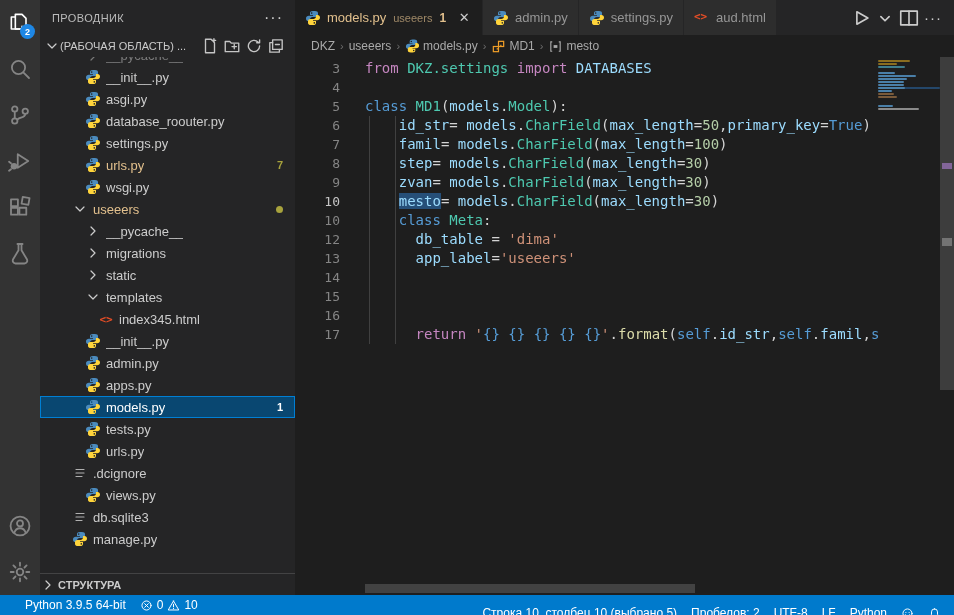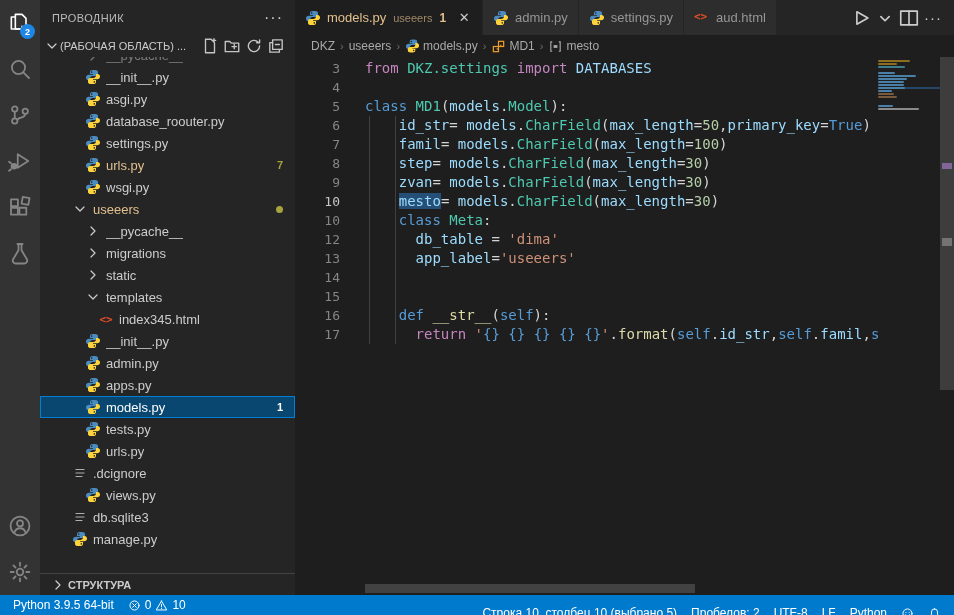--- a/index.html
+++ b/index.html
@@ -43,21 +43,21 @@
   .trow .tbadge { margin-left:auto; margin-right:12px; font-size:11px; font-weight:bold;
                   color:var(--badge_gold); }
   .trow.selected .tbadge { color:#ffffff; }
   .trow .dot { margin-left:auto; margin-right:12px; width:7px; height:7px; border-radius:50%;
                background:var(--badge_gold); }
   .trow.clipped { height:9px; overflow:hidden; opacity:.5; }
   .trow.clipped .inner-shift { margin-top:-12px; display:flex; align-items:center; }
   .html-ico { color:#E44D26; font-family:"DejaVu Sans Mono",monospace; font-size:11px; font-weight:bold; }
 
   .outline-sec { margin-top:auto; height:22px; border-top:1px solid rgba(204,204,204,.18);
-                 display:flex; align-items:center; padding-left:10px; flex:0 0 22px; }
+                 display:flex; align-items:center; padding-left:0; flex:0 0 22px; }
   .outline-sec .lbl { font-size:11px; font-weight:bold; color:#CCCCCC; margin-left:2px; }
 
   
   .main { flex:1 1 auto; display:flex; flex-direction:column; background:#1E1E1E; min-width:0; }
   .tabbar { height:35px; background:#252526; display:flex; flex:0 0 35px; }
   .tabs { display:flex; }
   .tab { height:35px; display:flex; align-items:center; padding:0 10px; background:#2D2D2D;
          color:#969696; font-size:13px; border-right:1px solid #252526; cursor:pointer; white-space:nowrap; }
   .tab .ico { width:16px; height:16px; margin-right:6px; display:inline-flex; }
   .tab.active { background:#1E1E1E; color:#ffffff; }
@@ -569,21 +569,21 @@
           <div class="line"><span class="ln">6</span><span class="ctext"><span class="tk-p">    </span><span class="tk-v">id_str</span><span class="tk-p">= </span><span class="tk-v">models</span><span class="tk-p">.</span><span class="tk-t">CharField</span><span class="tk-p">(</span><span class="tk-v">max_length</span><span class="tk-p">=</span><span class="tk-n">50</span><span class="tk-p">,</span><span class="tk-v">primary_key</span><span class="tk-p">=</span><span class="tk-b">True</span><span class="tk-p">)</span></span></div>
           <div class="line"><span class="ln">7</span><span class="ctext"><span class="tk-p">    </span><span class="tk-v">famil</span><span class="tk-p">= </span><span class="tk-v">models</span><span class="tk-p">.</span><span class="tk-t">CharField</span><span class="tk-p">(</span><span class="tk-v">max_length</span><span class="tk-p">=</span><span class="tk-n">100</span><span class="tk-p">)</span></span></div>
           <div class="line"><span class="ln">8</span><span class="ctext"><span class="tk-p">    </span><span class="tk-v">step</span><span class="tk-p">= </span><span class="tk-v">models</span><span class="tk-p">.</span><span class="tk-t">CharField</span><span class="tk-p">(</span><span class="tk-v">max_length</span><span class="tk-p">=</span><span class="tk-n">30</span><span class="tk-p">)</span></span></div>
           <div class="line"><span class="ln">9</span><span class="ctext"><span class="tk-p">    </span><span class="tk-v">zvan</span><span class="tk-p">= </span><span class="tk-v">models</span><span class="tk-p">.</span><span class="tk-t">CharField</span><span class="tk-p">(</span><span class="tk-v">max_length</span><span class="tk-p">=</span><span class="tk-n">30</span><span class="tk-p">)</span></span></div>
           <div class="line"><span class="ln cur">10</span><span class="ctext"><span class="tk-p">    </span><span class="tk-vs">mesto</span><span class="tk-p">= </span><span class="tk-v">models</span><span class="tk-p">.</span><span class="tk-t">CharField</span><span class="tk-p">(</span><span class="tk-v">max_length</span><span class="tk-p">=</span><span class="tk-n">30</span><span class="tk-p">)</span></span></div>
           <div class="line"><span class="ln">10</span><span class="ctext"><span class="tk-p">    </span><span class="tk-b">class </span><span class="tk-t">Meta</span><span class="tk-p">:</span></span></div>
           <div class="line"><span class="ln">12</span><span class="ctext"><span class="tk-p">      </span><span class="tk-v">db_table</span><span class="tk-p"> = </span><span class="tk-s">'dima'</span></span></div>
           <div class="line"><span class="ln">13</span><span class="ctext"><span class="tk-p">      </span><span class="tk-v">app_label</span><span class="tk-p">=</span><span class="tk-s">'useeers'</span></span></div>
           <div class="line"><span class="ln">14</span><span class="ctext"></span></div>
           <div class="line"><span class="ln">15</span><span class="ctext"></span></div>
-          <div class="line"><span class="ln">16</span><span class="ctext"><span class="tk-p">    </span><span class="tk-b">def </span><span class="tk-f">__str__</span><span class="tk-p">(</span><span class="tk-b">self</span><span class="tk-p">):</span></span></div>
+          <div class="line"><span class="ln">16</span></div>
           <div class="line"><span class="ln">17</span><span class="ctext"><span class="tk-p">      </span><span class="tk-k">return </span><span class="tk-s">'</span><span class="tk-b">{}</span><span class="tk-s"> </span><span class="tk-b">{}</span><span class="tk-s"> </span><span class="tk-b">{}</span><span class="tk-s"> </span><span class="tk-b">{}</span><span class="tk-s"> </span><span class="tk-b">{}</span><span class="tk-s">'</span><span class="tk-p">.</span><span class="tk-f">format</span><span class="tk-p">(</span><span class="tk-b">self</span><span class="tk-p">.</span><span class="tk-v">id_str</span><span class="tk-p">,</span><span class="tk-b">self</span><span class="tk-p">.</span><span class="tk-v">famil</span><span class="tk-p">,</span><span class="tk-b">s</span></span></div>
         </div>
       <div class="guide" style="left:74px; top:59px; height:228px;"></div>
       <div class="guide" style="left:100px; top:59px; height:228px;"></div>
       <div class="minimap" id="minimap">
           <div class="mm-bar">
             <div style="height: 2px; width: 52%; background: rgb(138, 109, 31); border-radius: 1px;"></div>
           </div>
           <div class="mm-bar">
             <div style="height: 2px; width: 30%; background: rgb(138, 109, 31); border-radius: 1px;"></div>
@@ -632,21 +632,21 @@
         <div class="vthumb"></div>
         <div class="vmark1"></div>
         <div class="vmark2"></div>
       </div>
       <div class="hscroll"></div>
     </div>
   </div>
 </div>
 
 <div class="statusbar">
-  <div id="st-left" style="display:flex;">
+  <div id="st-left" style="display:flex;margin-left:12px;">
       <div class="st-item">
         <span>Python 3.9.5 64-bit</span>
       </div>
       <div class="st-item">
         <span class="ico">
           <svg viewBox="0 0 16 16" width="100%" height="100%" fill="none" stroke="currentColor" stroke-width="1.2" stroke-linecap="round" stroke-linejoin="round">
             <circle cx="8" cy="8" r="5.6" stroke="#fff"></circle>
             <path d="M5.8 5.8l4.4 4.4M10.2 5.8l-4.4 4.4" stroke="#fff"></path>
           </svg>
         </span>

